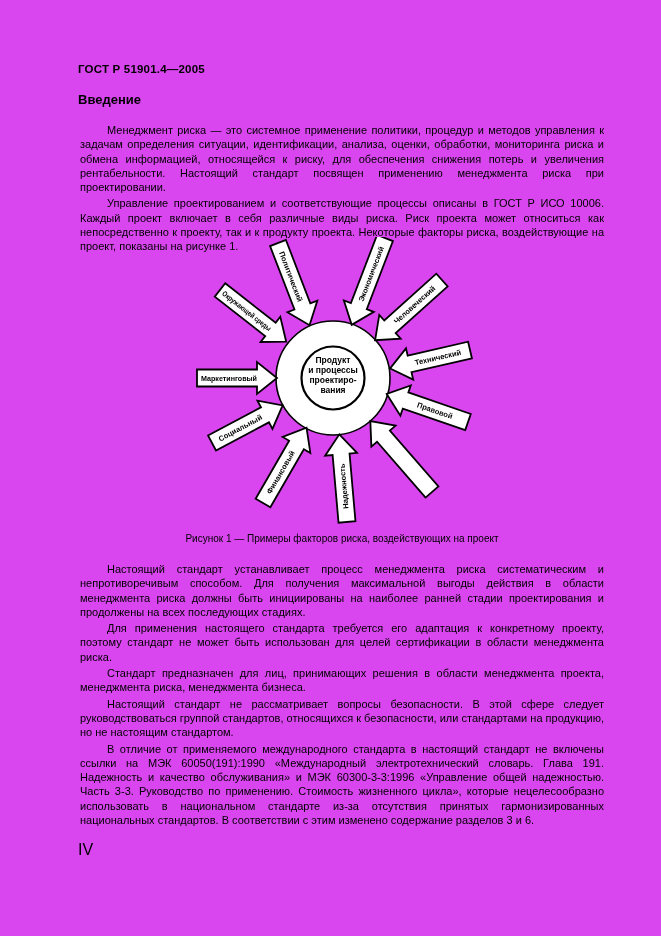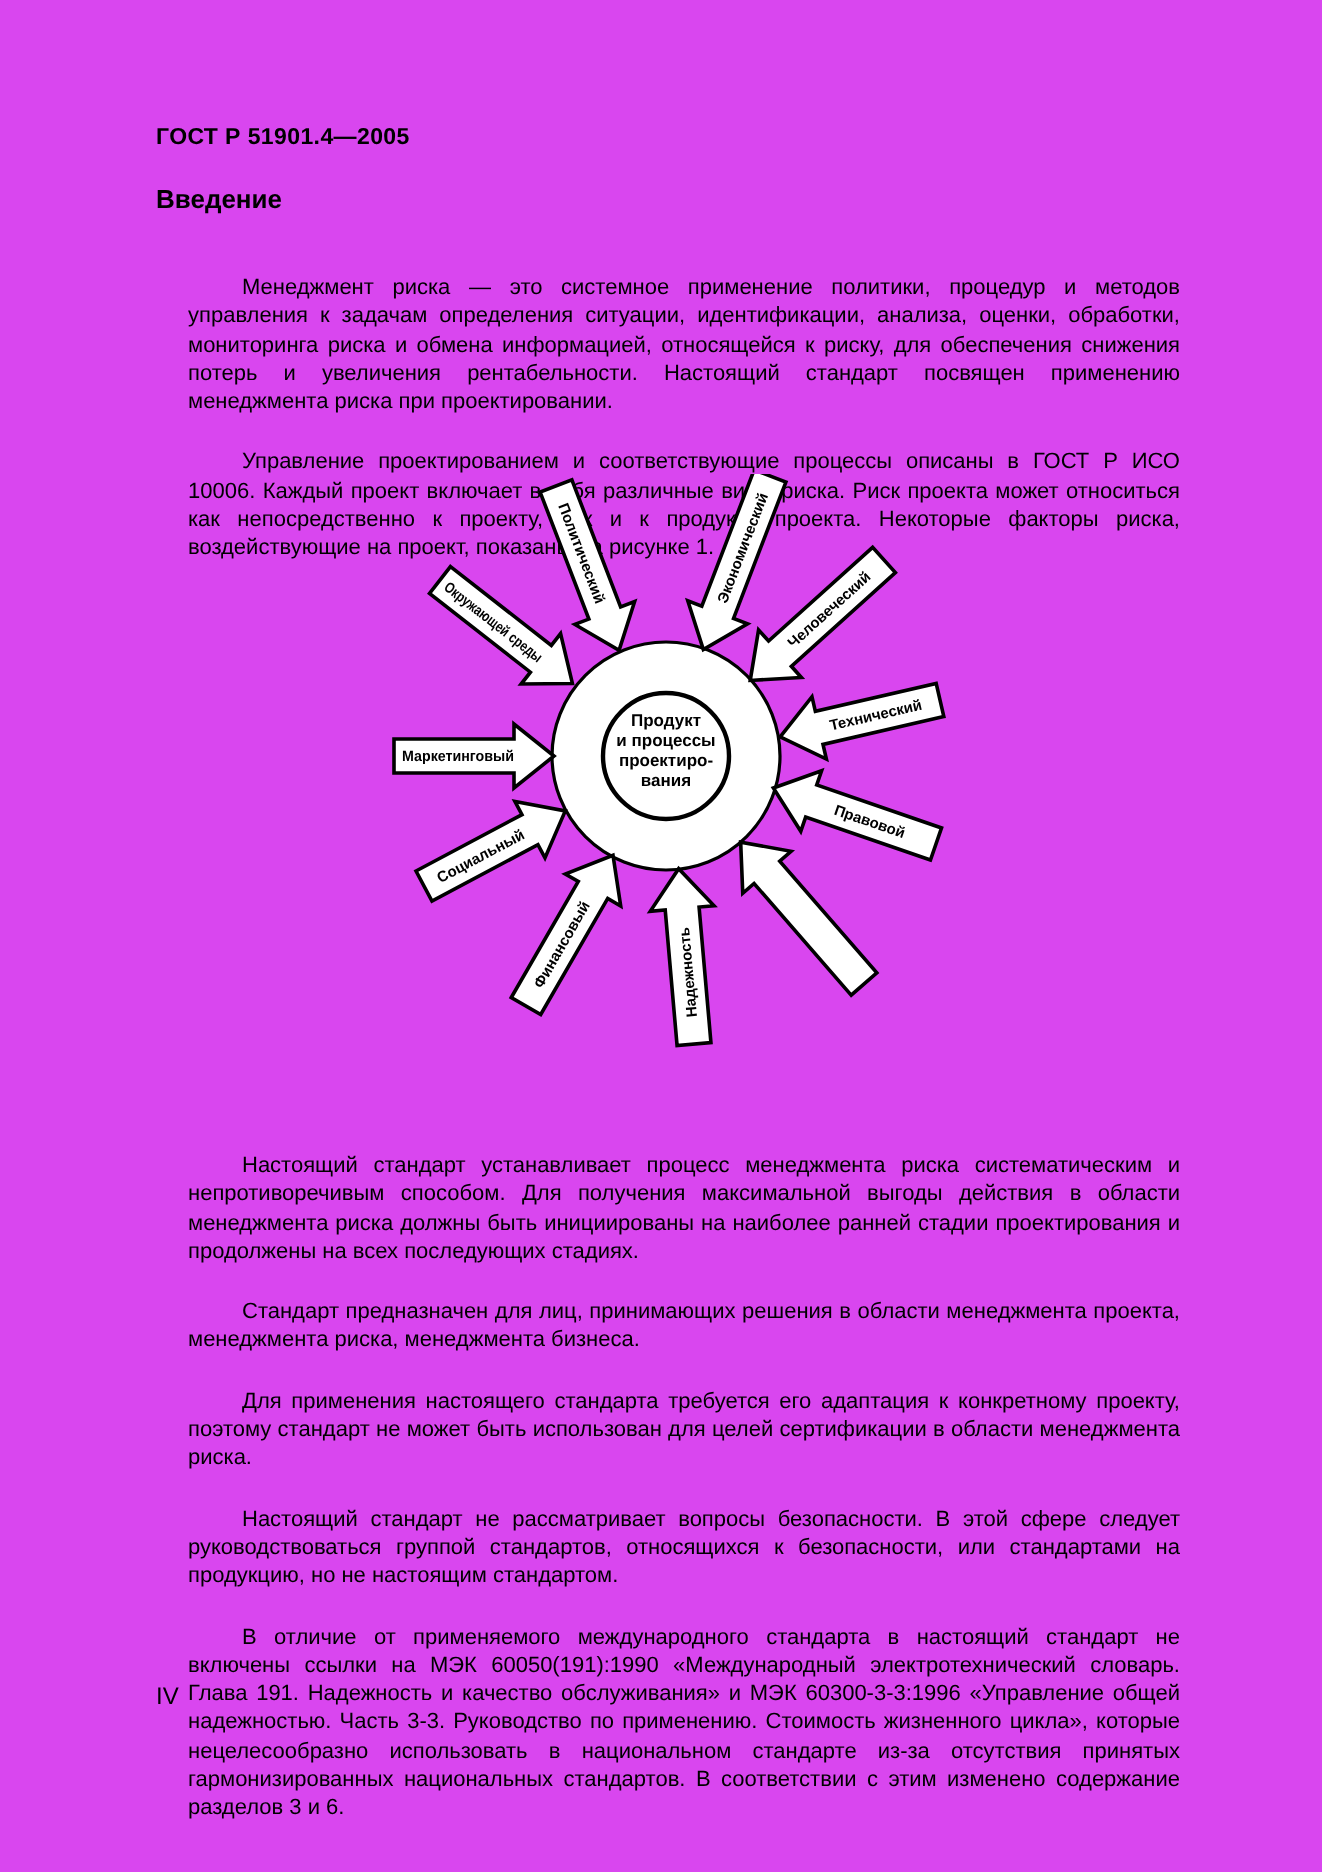--- a/index.html
+++ b/index.html
@@ -12,29 +12,29 @@
   }
   .doc-header{
     position:absolute;left:78px;top:63px;
     font-size:11.5px;font-weight:bold;letter-spacing:.2px;
   }
   .doc-title{
     position:absolute;left:78px;top:92px;width:528px;
     text-align:left;font-size:13px;font-weight:bold;
   }
   .paras{position:absolute;left:78px;width:528px;font-size:11px;line-height:14.3px;text-align:justify;}
-  .paras p{margin:16px;text-indent:27px;}
+  .paras p{margin:2px;text-indent:27px;}
   .paras-intro{top:121px;}
   .paras-body{top:560px;}
   .figure-wrap{position:absolute;left:60px;top:237px;width:545px;height:295px;}
   .figure-caption{
     position:absolute;left:78px;top:533px;width:528px;
     text-align:center;font-size:10px;
   }
-  .page-number{position:absolute;left:78px;top:841px;font-size:12px;}
+  .page-number{position:absolute;left:78px;top:841px;font-size:16px;}
   .c-label{font-family:"Liberation Sans",sans-serif;font-size:7.5px;font-weight:bold;fill:#000;}
   .c-center{font-family:"Liberation Sans",sans-serif;font-size:8.5px;font-weight:bold;fill:#000;}
 </style>
 </head>
 <body>
 
 <div class="page">
   <div class="doc-header">ГОСТ Р 51901.4—2005</div>
   <div class="doc-title">Введение</div>
 
@@ -90,23 +90,24 @@
           <path d="M0 -8.5 L60 -8.5 L60 -16 L80 0 L60 16 L60 8.5 L0 8.5 Z" fill="#ffffff" stroke="#000000" stroke-width="1.8" stroke-linejoin="miter"></path>
           <text x="32" y="0" dy="0.35em" text-anchor="middle" class="c-label" transform="">Социальный</text>
         </g>
         <g transform="translate(137,141) rotate(0)">
           <path d="M0 -8.5 L60 -8.5 L60 -16 L80 0 L60 16 L60 8.5 L0 8.5 Z" fill="#ffffff" stroke="#000000" stroke-width="1.8" stroke-linejoin="miter"></path>
           <text x="32" y="0" dy="0.35em" text-anchor="middle" class="c-label" transform="" textLength="56" lengthAdjust="spacingAndGlyphs">Маркетинговый</text>
         </g>
       </svg>
   </div>
 
+  <div class="figure-caption">Рисунок 1 — Примеры факторов риска, воздействующих на проект</div>
 
   <div class="paras paras-body">
       <p>Настоящий стандарт устанавливает процесс менеджмента риска систематическим и непротиворечивым способом. Для получения максимальной выгоды действия в области менеджмента риска должны быть инициированы на наиболее ранней стадии проектирования и продолжены на всех последующих стадиях.</p>
+      <p>Для применения настоящего стандарта требуется его адаптация к конкретному проекту, поэтому стандарт не может быть использован для целей сертификации в области менеджмента риска.</p>
       <p>Стандарт предназначен для лиц, принимающих решения в области менеджмента проекта, менеджмента риска, менеджмента бизнеса.</p>
-      <p>Для применения настоящего стандарта требуется его адаптация к конкретному проекту, поэтому стандарт не может быть использован для целей сертификации в области менеджмента риска.</p>
       <p>Настоящий стандарт не рассматривает вопросы безопасности. В этой сфере следует руководствоваться группой стандартов, относящихся к безопасности, или стандартами на продукцию, но не настоящим стандартом.</p>
       <p>В отличие от применяемого международного стандарта в настоящий стандарт не включены ссылки на МЭК 60050(191):1990 «Международный электротехнический словарь. Глава 191. Надежность и качество обслуживания» и МЭК 60300-3-3:1996 «Управление общей надежностью. Часть 3-3. Руководство по применению. Стоимость жизненного цикла», которые нецелесообразно использовать в национальном стандарте из-за отсутствия принятых гармонизированных национальных стандартов. В соответствии с этим изменено содержание разделов 3 и 6.</p>
     </div>
 
   <div class="page-number">IV</div>
 </div>
 
 </body></html>

